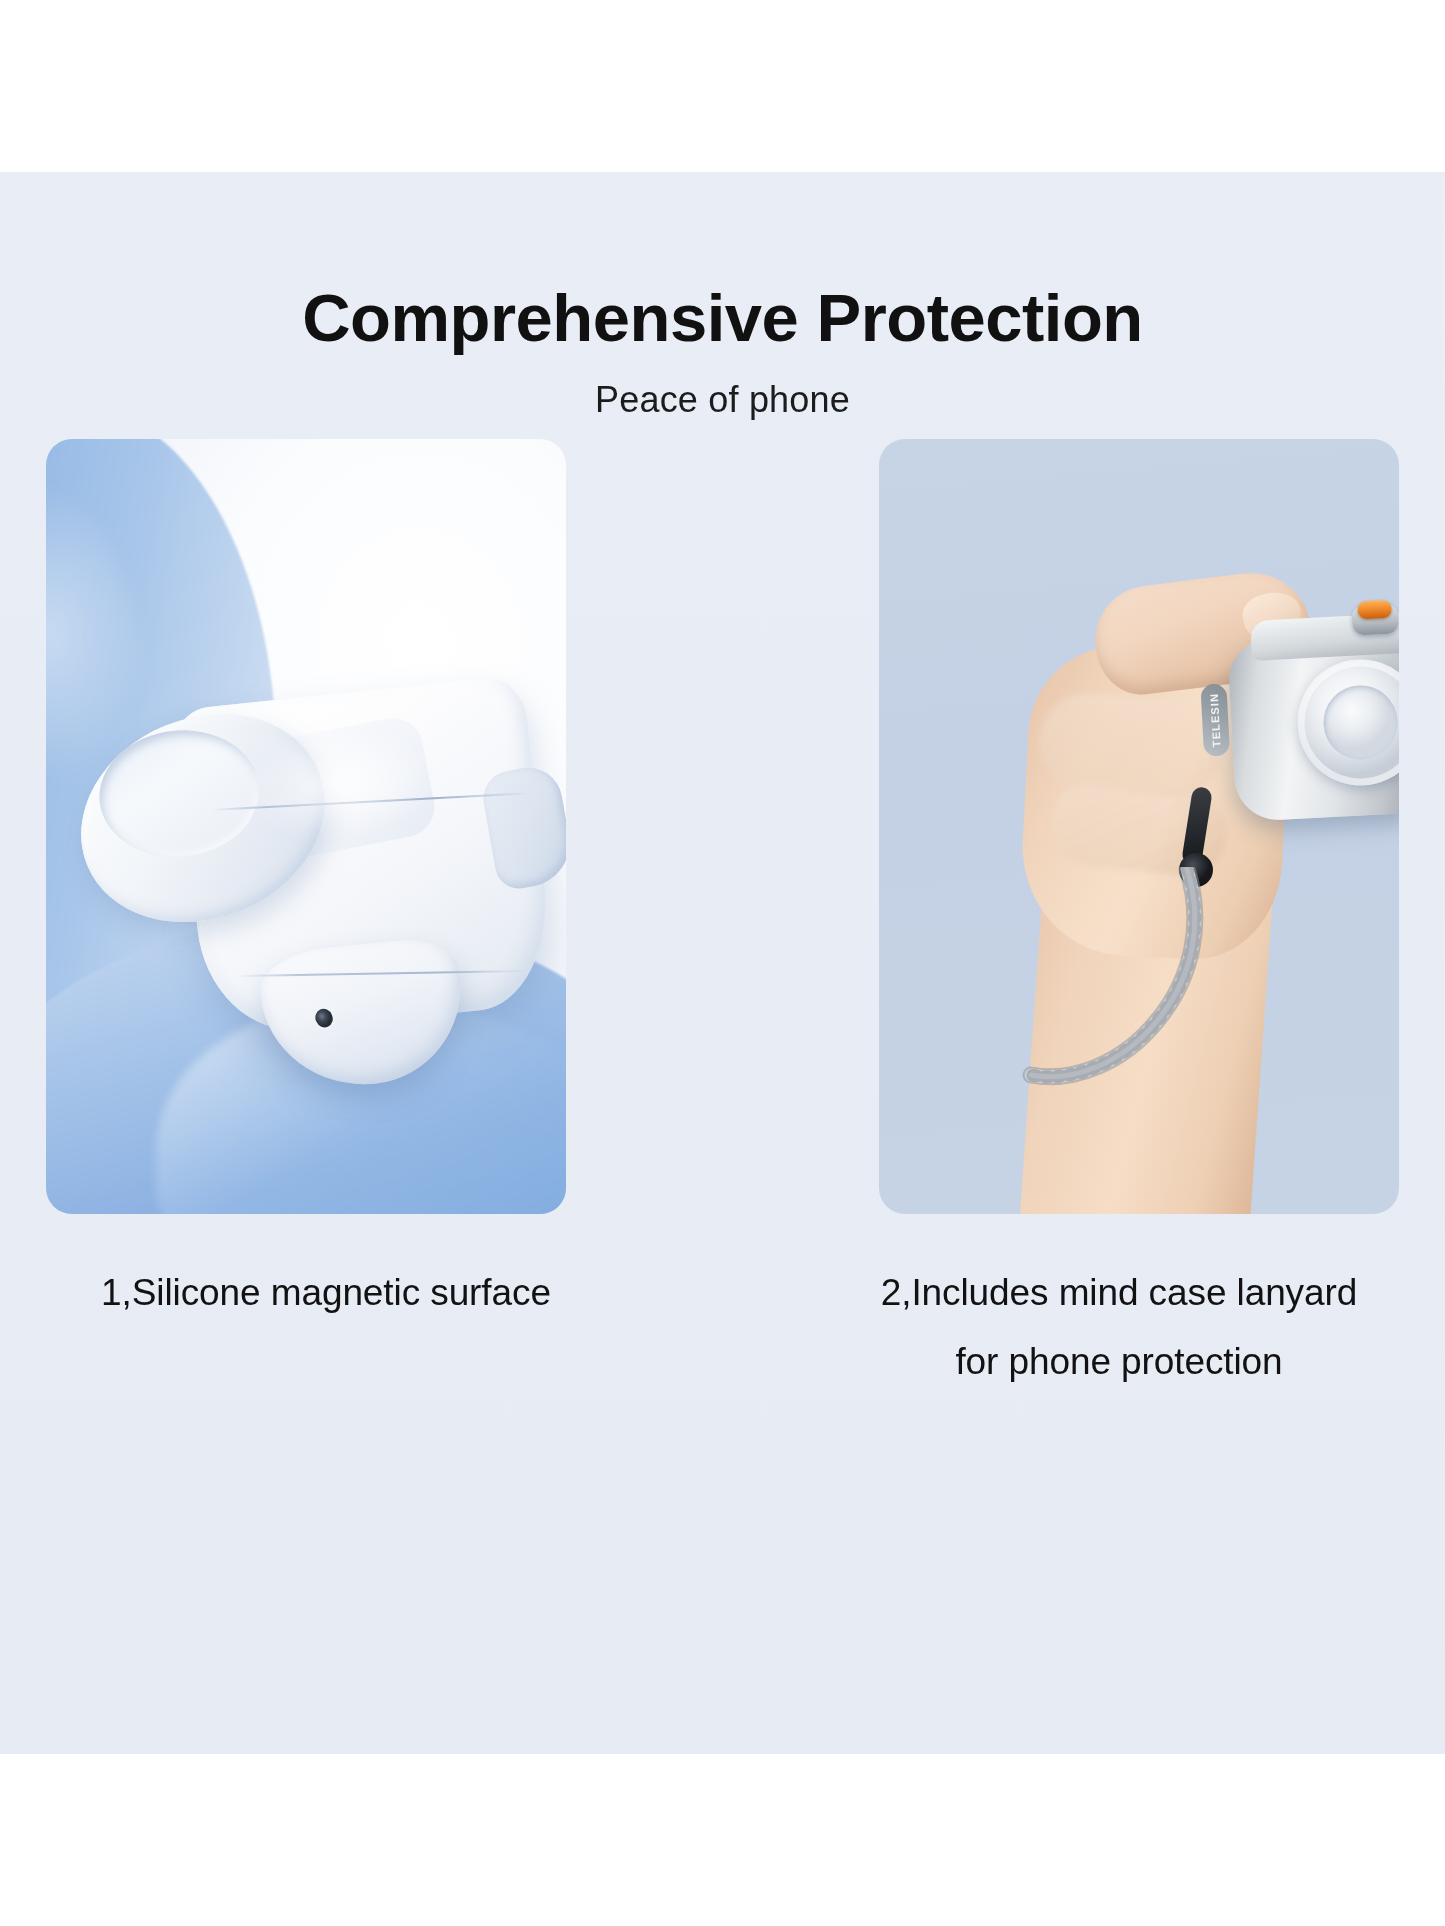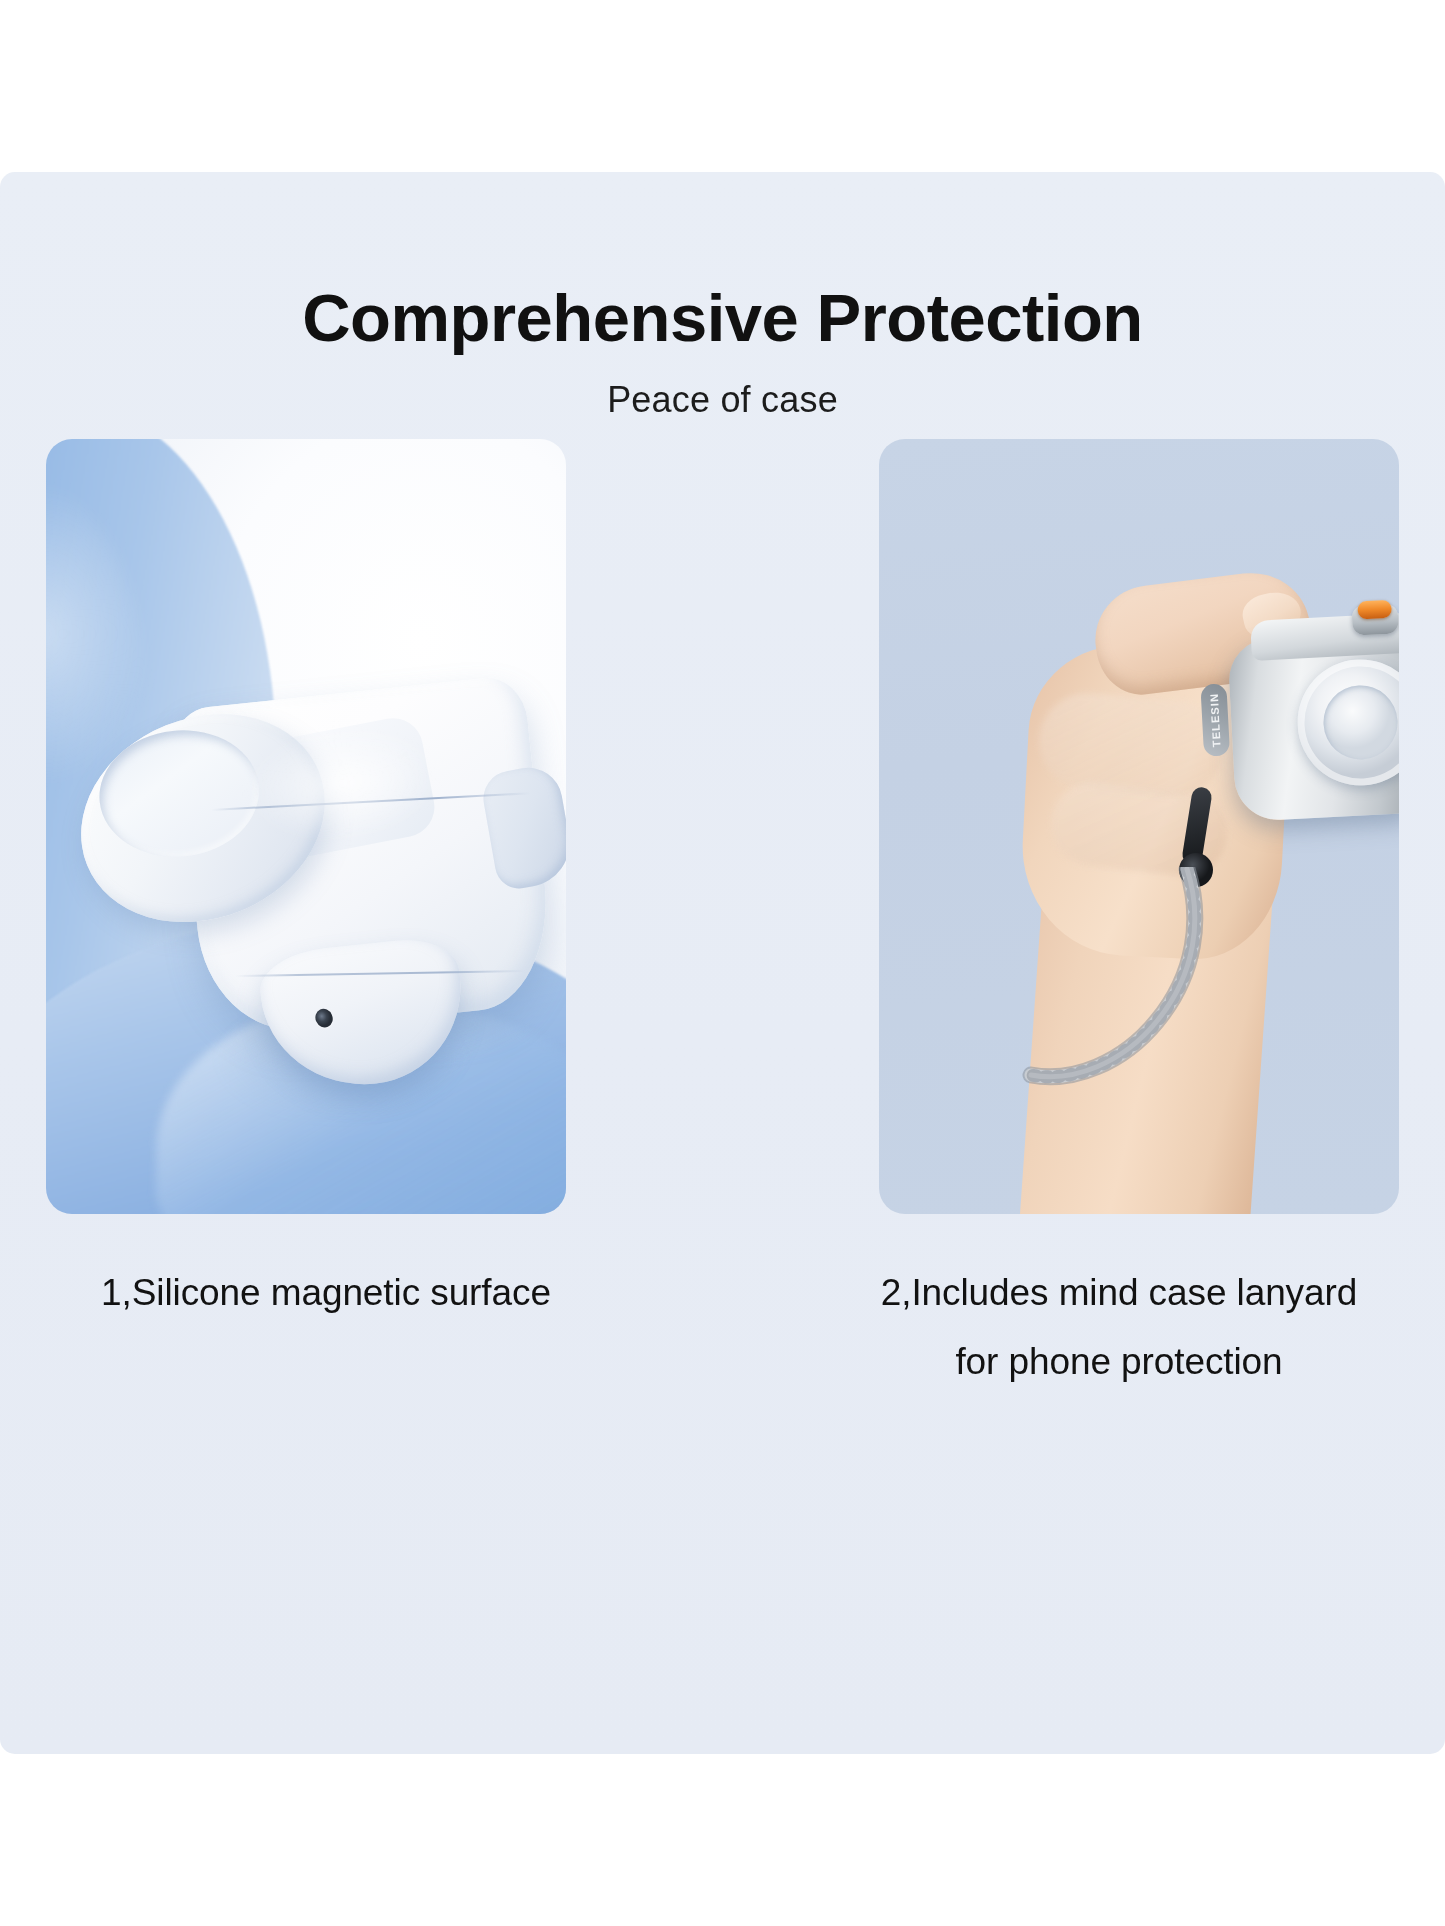--- a/index.html
+++ b/index.html
@@ -24,21 +24,20 @@
   }
 
   .content-area {
     position: absolute;
     left: 0;
     top: 172px;
     width: 1445px;
     height: 1582px;
     background: #e8edf6;
     background-image: linear-gradient(180deg, #e9eef6 0%, #e7ecf5 55%, #e6ebf4 100%);
-    border-radius: 15px;
   }
 
   
   .heading-block {
     position: absolute;
     left: 0;
     top: 110px;
     width: 100%;
     text-align: center;
   }
@@ -475,21 +474,21 @@
 </style>
 </head>
 <body>
 
 <div class="page">
 
   <div class="content-area">
 
     <div class="heading-block">
       <h1 class="main-title">Comprehensive Protection</h1>
-      <p class="sub-title">Peace of case</p>
+      <p class="sub-title">Peace of phone</p>
     </div>
 
     <div class="panels">
 
       <div class="panel panel-left">
         <div class="cloth-main"></div>
         <div class="cloth-main-hi"></div>
         <div class="cloth-bottom"></div>
         <div class="cloth-bottom-shadow"></div>
         <div class="cloth-bottom-fold"></div>

